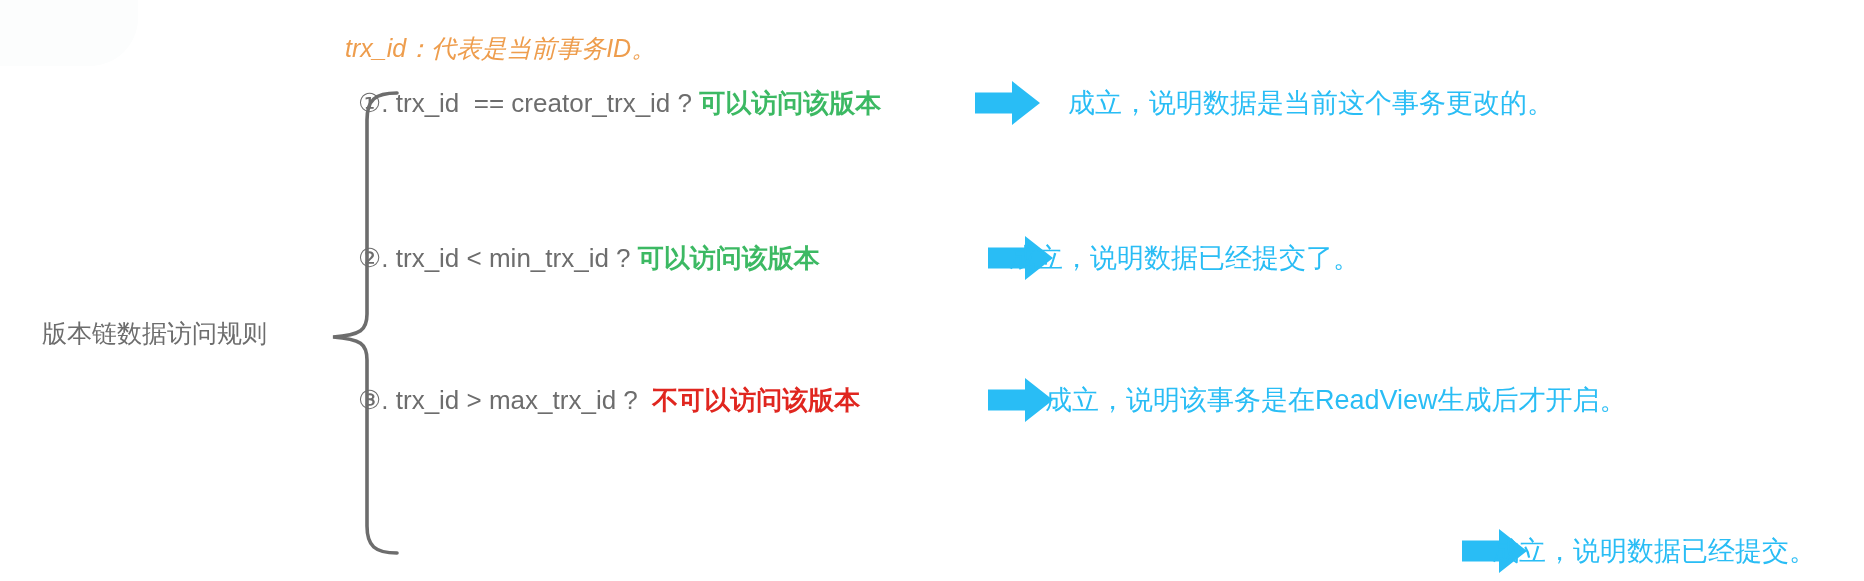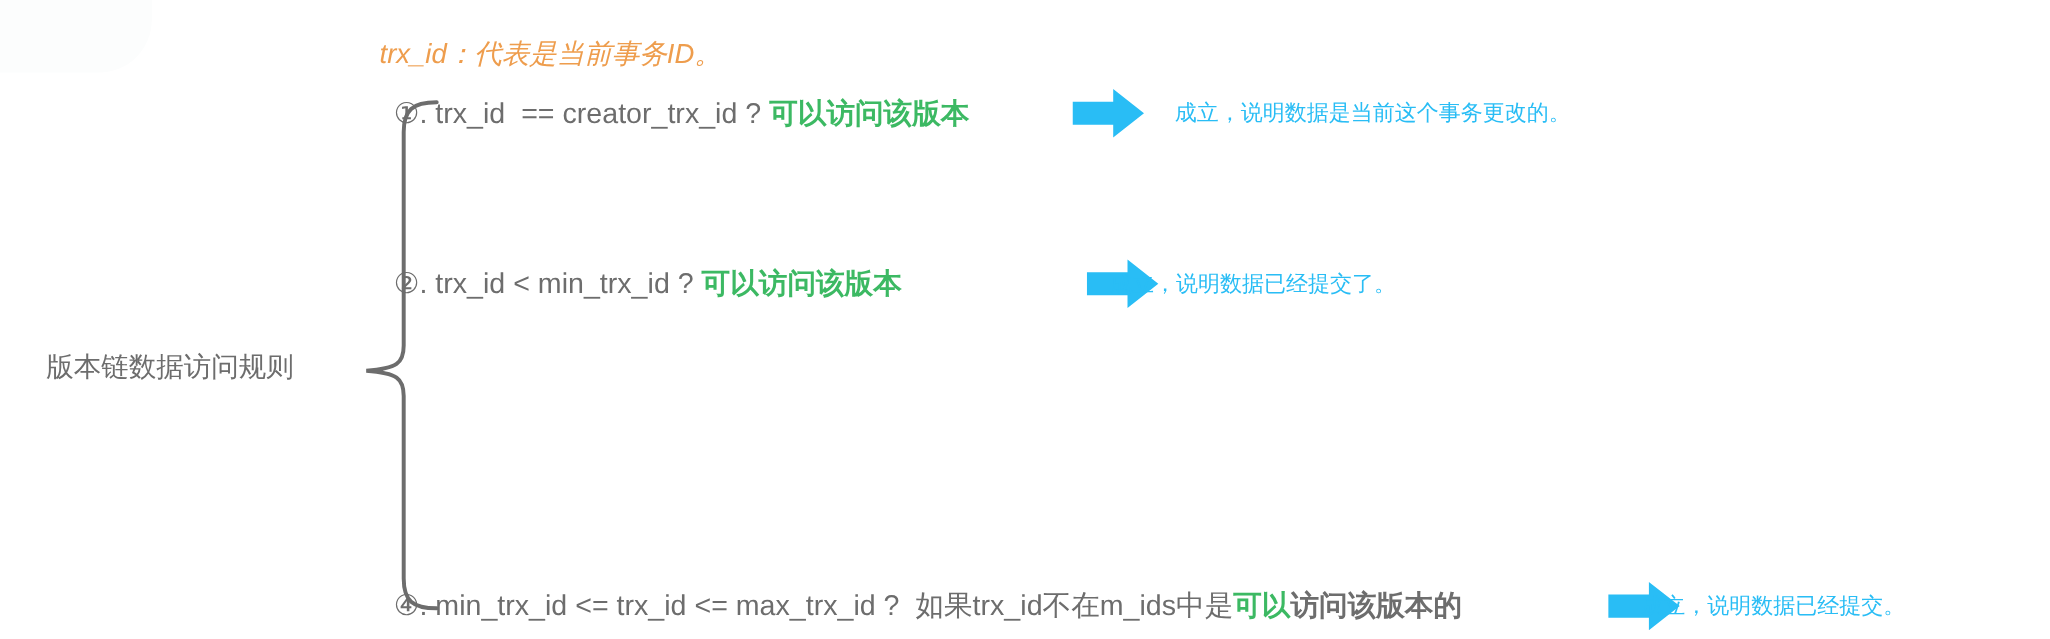--- a/index.html
+++ b/index.html
@@ -76,21 +76,21 @@
     height: 46px;
   }
   .row-1 .arrow { left: 975px; }
   .row-2 .arrow { left: 988px; }
   .row-3 .arrow { left: 988px; }
   .row-4 .arrow { left: 1462px; }
   .result {
     position: absolute;
     top: 50%;
     transform: translateY(-50%);
-    font-size: 20px;
+    font-size: 27px;
     font-weight: 500;
     white-space: pre;
   }
   .row-1 .result { left: 1068px; }
   .row-2 .result { left: 1009px; }
   .row-3 .result { left: 1045px; }
   .row-4 .result { left: 1492px; }
 </style>
 </head>
 <body>
@@ -116,22 +116,28 @@
   </div>
 
   <div class="rule-row row-2">
     <span class="statement" style="color: rgb(109, 109, 109); text-align: right;"><span>②. trx_id &lt; min_trx_id ? </span><span class="verdict" style="color: rgb(60, 185, 99);">可以访问该版本</span><span class="statement-suffix"></span></span>
     <svg class="arrow" viewBox="0 0 66 46">
       <polygon points="0,12.5 37,12.5 37,1 65,23 37,45 37,33.5 0,33.5" fill="#29bdf5"></polygon>
     </svg>
     <span class="result" style="color: rgb(41, 189, 245);">成立，说明数据已经提交了。</span>
   </div>
 
+  <div class="rule-row row-3">
+    <span class="statement" style="color: rgb(109, 109, 109);"><span>③. trx_id &gt; max_trx_id ?  </span><span class="verdict" style="color: rgb(224, 38, 31);">不可以访问该版本</span><span class="statement-suffix"></span></span>
+    <svg class="arrow" viewBox="0 0 66 46">
+      <polygon points="0,12.5 37,12.5 37,1 65,23 37,45 37,33.5 0,33.5" fill="#29bdf5"></polygon>
+    </svg>
+    <span class="result" style="color: rgb(41, 189, 245);">成立，说明该事务是在ReadView生成后才开启。</span>
+  </div>
 
   <div class="rule-row row-4">
-    <span class="statement" style="color: rgb(109, 109, 109);"><span>④. min_trx_id &lt;= trx_id &lt;= max_trx_id ?  如果trx_id不在m_ids中是</span><span class="verdict" style="color: rgb(60, 185, 99);">可以</span><span class="statement-suffix">访问该版本的</span></span>
     <svg class="arrow" viewBox="0 0 66 46">
       <polygon points="0,12.5 37,12.5 37,1 65,23 37,45 37,33.5 0,33.5" fill="#29bdf5"></polygon>
     </svg>
     <span class="result" style="color: rgb(41, 189, 245);">成立，说明数据已经提交。</span>
   </div>
 
 </div>
 
 </body></html>

